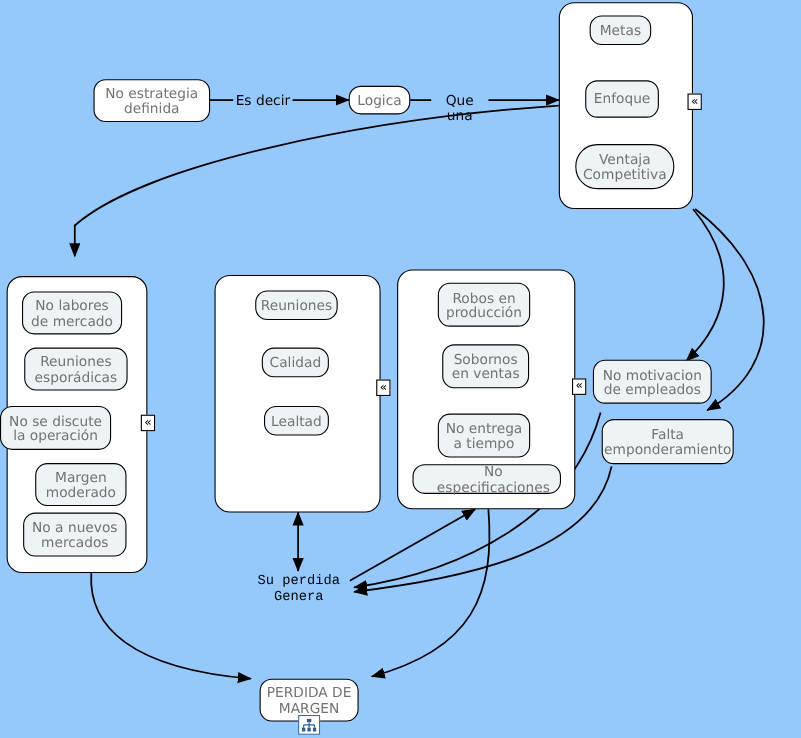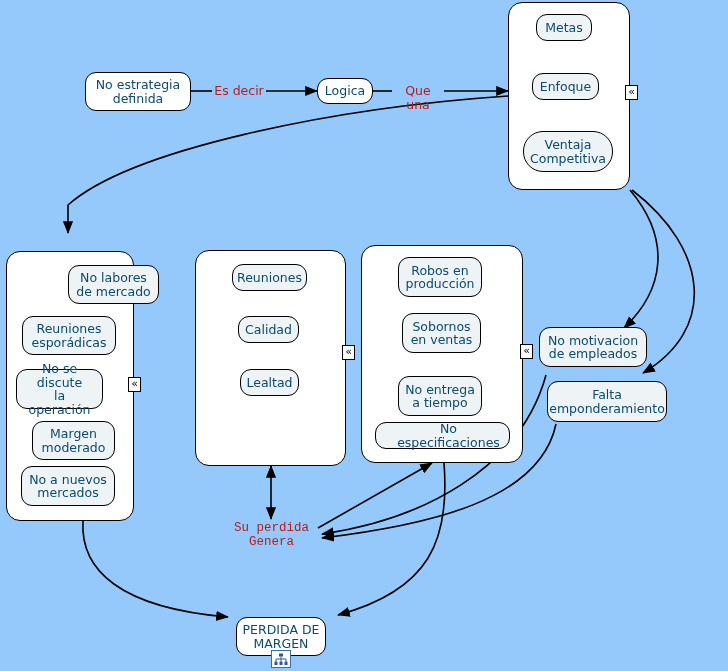--- a/index.html
+++ b/index.html
@@ -23,29 +23,29 @@
   .node{
     position:absolute;
     background:#eef3f5;
     border:1.5px solid #000;
     border-radius:11px;
     box-sizing:border-box;
     display:flex;align-items:center;justify-content:center;
     text-align:center;
     font-size:12.5px;
     line-height:13.5px;
-    color:#0c4a6e;
+    color:#737373;
     padding:2px 4px;
     white-space:pre-line;
   }
   .node.white{background:#ffffff;}
   .linklabel{
     position:absolute;
     font-size:12.5px;
-    color:#b91c1c;
+    color:#000000;
     background:transparent;
     white-space:pre-line;
     text-align:center;
     line-height:14px;
   }
   .collapse{
     position:absolute;
     width:13px;height:15px;
     background:#ffffff;
     border:1.4px solid #000;
@@ -110,31 +110,31 @@
 definida</div>
 
   <div class="linklabel" style="left:212px;top:84px;width:54px;">Es decir</div>
 
   <div class="node white" style="left:317px;top:78px;width:56px;height:26px;">Logica</div>
 
   <div class="linklabel" style="left:392px;top:84px;width:52px;">Que una</div>
 
   <div class="group" style="left:508px;top:2px;width:122px;height:188px;"></div>
   <div class="node" style="left:536px;top:14px;width:56px;height:27px;">Metas</div>
-  <div class="node" style="left:532px;top:73px;width:67px;height:27px;">Enfoque</div>
+  <div class="node" style="left:532px;top:73px;width:67px;height:34px;">Enfoque</div>
   <div class="node" style="left:523px;top:131px;width:90px;height:41px;border-radius:20px;">Ventaja
 Competitiva</div>
   <div class="collapse" style="left:625px;top:85px;">«</div>
 
   <div class="group" style="left:6px;top:251px;width:128px;height:270px;"></div>
-  <div class="node" style="left:20px;top:265px;width:91px;height:39px;margin-left:48px;">No labores
+  <div class="node" style="left:20px;top:265px;width:91px;height:39px;">No labores
 de mercado</div>
   <div class="node" style="left:22px;top:316px;width:94px;height:39px;">Reuniones
 esporádicas</div>
-  <div class="node" style="left:16px;top:369px;width:87px;height:40px;">No se discute
+  <div class="node" style="left:0;top:369px;width:101px;height:40px;">No se discute
 la operación</div>
   <div class="node" style="left:32px;top:421px;width:83px;height:39px;">Margen
 moderado</div>
   <div class="node" style="left:21px;top:466px;width:94px;height:40px;">No a nuevos
 mercados</div>
   <div class="collapse" style="left:128px;top:377px;">«</div>
 
   <div class="group" style="left:195px;top:250px;width:151px;height:216px;"></div>
   <div class="node" style="left:232px;top:264px;width:75px;height:27px;">Reuniones</div>
   <div class="node" style="left:238px;top:316px;width:61px;height:27px;">Calidad</div>

